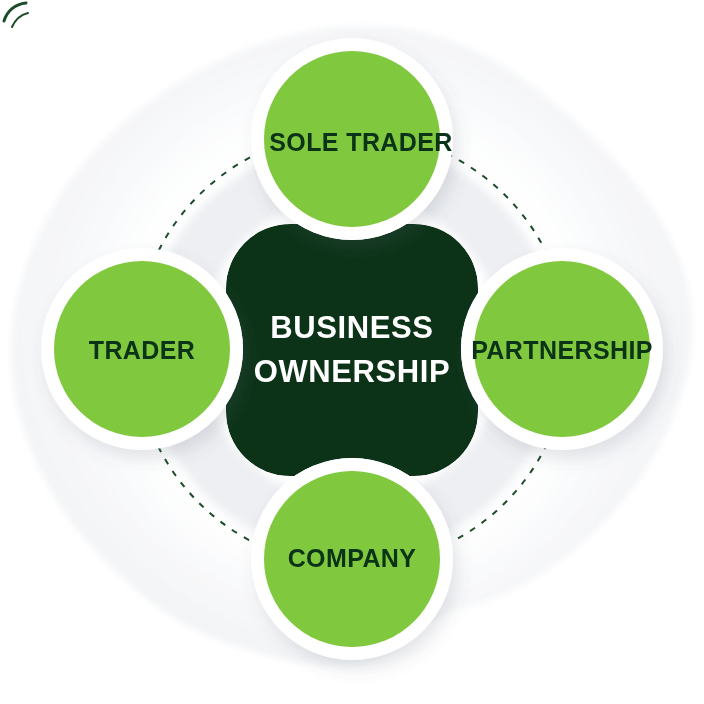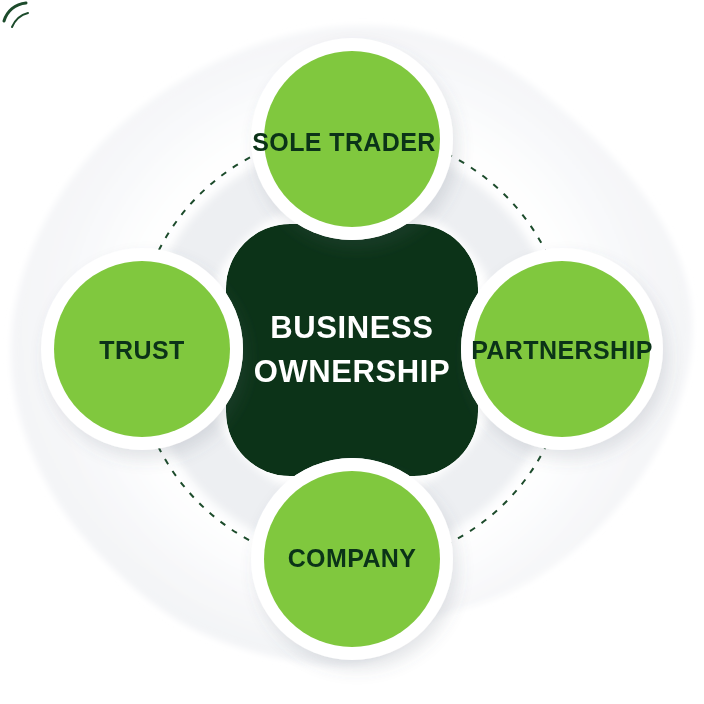--- a/index.html
+++ b/index.html
@@ -15,21 +15,21 @@
     position:absolute;
     transform:translate(-50%,-50%);
     font-size:25px;
     font-weight:700;
     letter-spacing:0.4px;
     color:var(--c-label-dark,#0b3318);
     white-space:nowrap;
     text-align:center;
     user-select:none;
   }
-  .node-label.lbl-top{left:344px;top:142px;}
+  .node-label.lbl-top{left:361px;top:142px;}
   .node-label.lbl-right{left:562px;top:350px;}
   .node-label.lbl-bottom{left:352px;top:558px;}
   .node-label.lbl-left{left:142px;top:350px;}
   .center-label{
     position:absolute;left:352px;top:350px;
     transform:translate(-50%,-50%);
     color:#ffffff;
     font-size:31px;
     font-weight:700;
     letter-spacing:0.6px;
@@ -114,20 +114,20 @@
 
     <g fill="none" stroke="var(--c-dash-green,#1C4B2B)" stroke-linecap="round">
       <path d="M 4,21 C 7,11 15,4 26,3" stroke-width="3"></path>
       <path d="M 12,27 C 15,20 20,15 28,13" stroke-width="2"></path>
     </g>
   </svg>
 
   <div class="node-label lbl-top">SOLE TRADER</div>
   <div class="node-label lbl-bottom">COMPANY</div>
   <div class="node-label lbl-right">PARTNERSHIP</div>
-  <div class="node-label lbl-left">TRUST</div>
+  <div class="node-label lbl-left">TRADER</div>
 
   <div class="center-label">
     <div>BUSINESS</div>
     <div>OWNERSHIP</div>
   </div>
 
 </div>
 
 </body></html>

